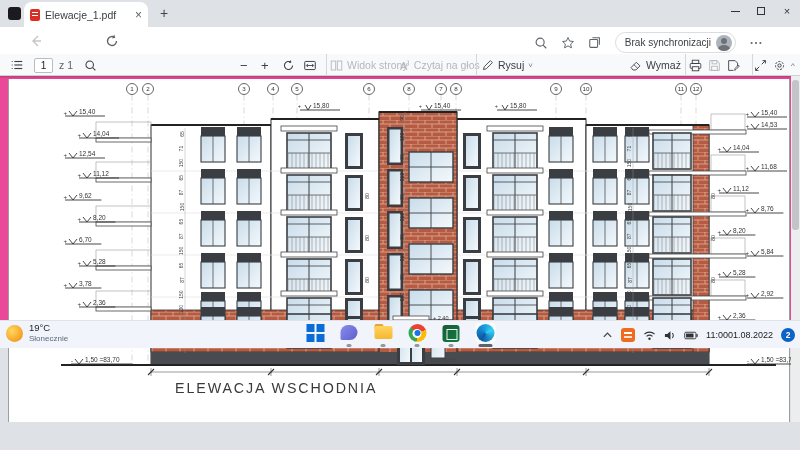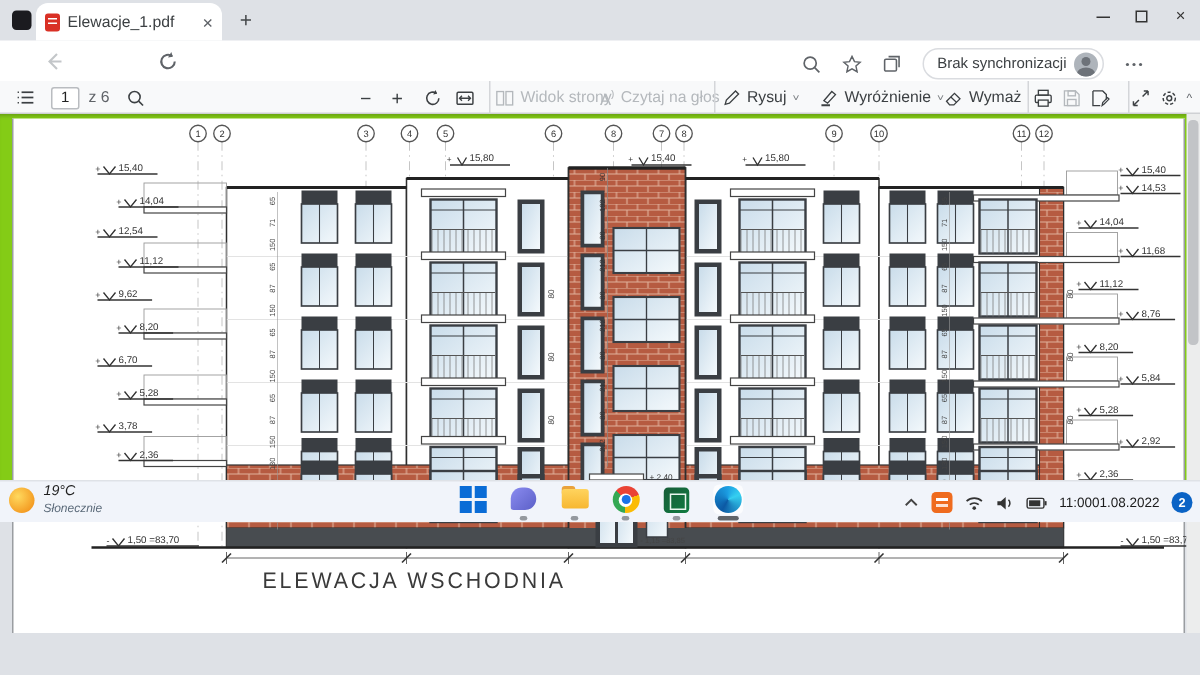--- a/index.html
+++ b/index.html
@@ -38,31 +38,31 @@
   .pdfbar{position:relative;height:22px;background:#f8f9fa;border-bottom:1px solid #cfd1d4;display:flex;align-items:center;font-size:10.5px;color:#3c4043;}
   .pb{display:flex;align-items:center;gap:4px;flex:none;}
   .pb svg{display:block;}
   .pgbox{width:19px;height:15px;border:1px solid #b9bcc0;background:#fff;border-radius:2px;font-size:10px;text-align:center;line-height:14px;color:#222;}
   .vsep{width:1px;height:14px;background:#d4d6d9;margin:0 6px;}
   .disabled{color:#b4b8bc;}
   .chev{font-size:8px;color:#7a7e82;transform:scaleY(.8);}
   .abs{position:absolute;top:0;height:22px;display:flex;align-items:center;}
 
   
-  .content{position:relative;height:244px;background:#84cc16;box-shadow:inset 0 3px 3px -2px rgba(0,0,0,.25);}
+  .content{position:relative;height:244px;background:#ec4899;box-shadow:inset 0 3px 3px -2px rgba(0,0,0,.25);}
   .page{position:absolute;left:8px;top:3px;width:782px;height:343px;background:#fff;border-left:1px solid #9a9da1;border-right:1px solid #9a9da1;}
   .draw-title{position:absolute;left:166px;top:300px;font-size:15px;letter-spacing:2px;color:#3a3a3a;transform:scaleX(.95);transform-origin:left;white-space:nowrap;}
   .scrollbar{position:absolute;right:0;top:0;width:9px;height:346px;background:#eceded;}
   .scrollbar .thumb{position:absolute;left:1px;top:4px;width:7px;height:150px;background:#c2c4c7;border-radius:3px;}
 
   
   .taskbar{position:relative;height:28px;background:#f1f4fa;border-top:1px solid #dfe2e7;}
   .weather{position:absolute;left:6px;top:2px;display:flex;align-items:center;gap:6px;}
   .sun{width:17px;height:17px;border-radius:50%;background:radial-gradient(circle at 35% 35%,#ffd95e,#f0860e);}
-  .wtxt{display:flex;flex-direction:column;line-height:1.15;font-style:italic;}
+  .wtxt{display:flex;flex-direction:column;line-height:1.15;}
   .wtemp{font-size:9.5px;color:#1f1f1f;}
   .wcond{font-size:8px;color:#5c6b7a;}
   .ticons{position:absolute;left:50%;top:2px;transform:translateX(-50%);display:flex;gap:11px;align-items:flex-start;}
   .tk{width:23px;height:24px;display:flex;flex-direction:column;align-items:center;}
   .tk .glyph{width:20px;height:20px;position:relative;}
   .tk .dot{width:5px;height:2.5px;border-radius:2px;background:#94989e;margin-top:1px;}
   .tk .dot.wide{width:14px;background:#5f6368;}
   .tk.active .glyph{background:rgba(255,255,255,.7);border-radius:4px;}
   .g-start{display:grid;grid-template-columns:8px 8px;grid-template-rows:8px 8px;gap:2px;place-content:center;height:100%;}
   .g-start i{background:#0a6cd6;}
@@ -148,21 +148,21 @@
             <line x1="5" y1="12" x2="14" y2="12"></line>
             <line x1="2" y1="4" x2="3" y2="4"></line>
             <line x1="2" y1="8" x2="3" y2="8"></line>
             <line x1="2" y1="12" x2="3" y2="12"></line>
           </g>
         </svg>
     </div>
     <div class="pb abs" style="left:34px;">
         <div class="pgbox">1</div>
       </div>
-    <div class="pb abs" style="left:59px;color:#5f6368;">z 6</div>
+    <div class="pb abs" style="left:59px;color:#5f6368;">z 1</div>
     <div class="pb abs" style="left:84px;">
       <svg width="13" height="13" viewBox="0 0 16 16">
           <circle cx="7" cy="7" r="4.6" stroke="#3c4043" fill="none" stroke-width="1.3"></circle>
           <line x1="10.4" y1="10.4" x2="14" y2="14" stroke="#3c4043" stroke-width="1.3"></line>
         </svg>
     </div>
 
     <div class="pb abs" style="left:240px;font-size:13px;">−</div>
     <div class="pb abs" style="left:261px;font-size:13px;">+</div>
     <div class="pb abs" style="left:282px;">
@@ -188,28 +188,20 @@
     <div class="pb abs disabled" style="left:400px;">
       <span style="font-size:11px;">A⁾</span>
       <span>Czytaj na głos</span>
     </div>
     <div class="vsep abs" style="left:470px;"></div>
     <div class="pb abs" style="left:481px;">
       <svg width="13" height="13" viewBox="0 0 16 16">
           <path d="M3 13 L4 9.5 L11.5 2 L14 4.5 L6.5 12 Z" stroke="#3c4043" fill="none" stroke-width="1.1"></path>
         </svg>
       <span>Rysuj</span>
-      <span class="chev">˅</span>
-    </div>
-    <div class="pb abs" style="left:546px;">
-      <svg width="13" height="13" viewBox="0 0 16 16">
-          <path d="M4 10 L10.5 2.5 L13.5 5 L7 12 Z" stroke="#3c4043" fill="none" stroke-width="1.1"></path>
-          <line x1="2" y1="13.8" x2="9" y2="13.8" stroke="#3c4043" stroke-width="1.6"></line>
-        </svg>
-      <span>Wyróżnienie</span>
       <span class="chev">˅</span>
     </div>
     <div class="pb abs" style="left:629px;">
       <svg width="13" height="13" viewBox="0 0 16 16">
           <path d="M2.5 10.5 L9 4 L13.5 8.5 L8.5 13.5 L5 13.5 Z" stroke="#3c4043" fill="none" stroke-width="1.1"></path>
           <line x1="6" y1="7" x2="10.8" y2="11.5" stroke="#3c4043" stroke-width="1"></line>
         </svg>
       <span>Wymaż</span>
     </div>
     <div class="vsep abs" style="left:679px;"></div>

